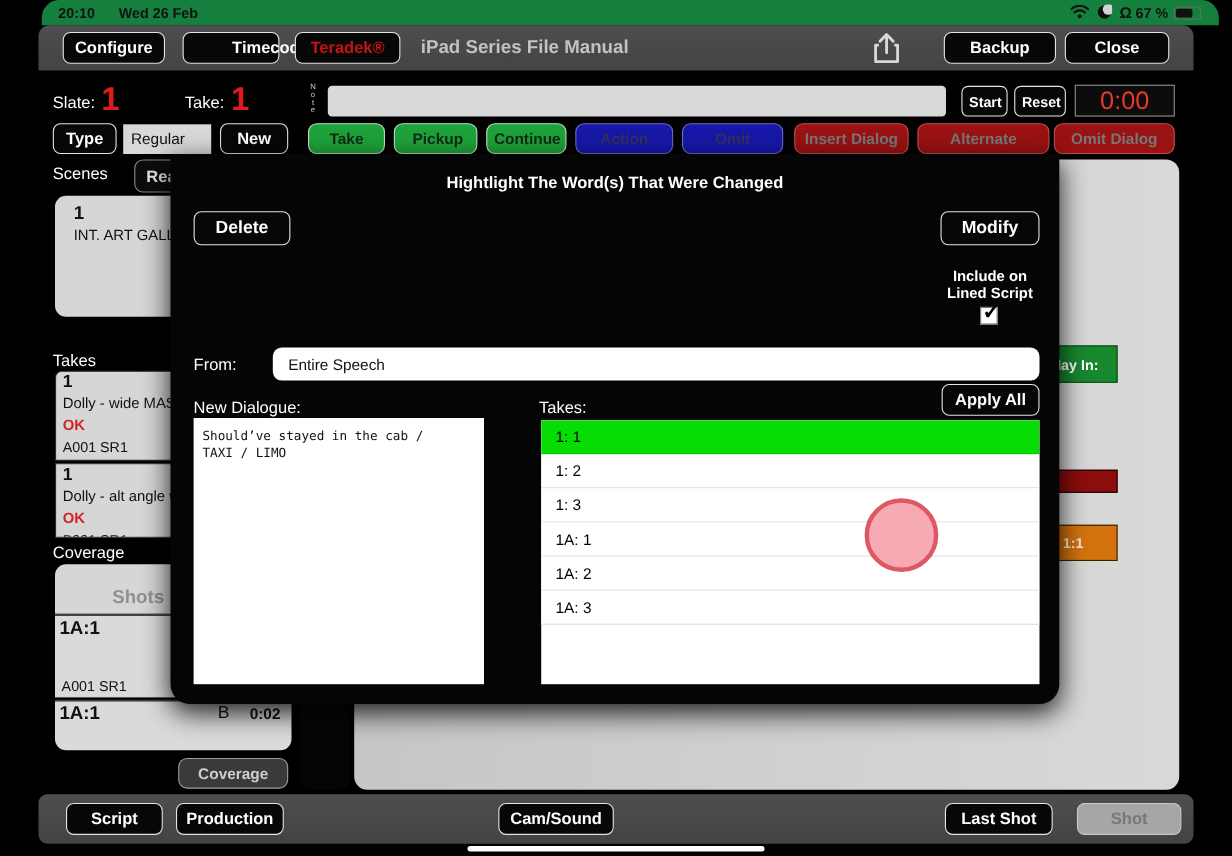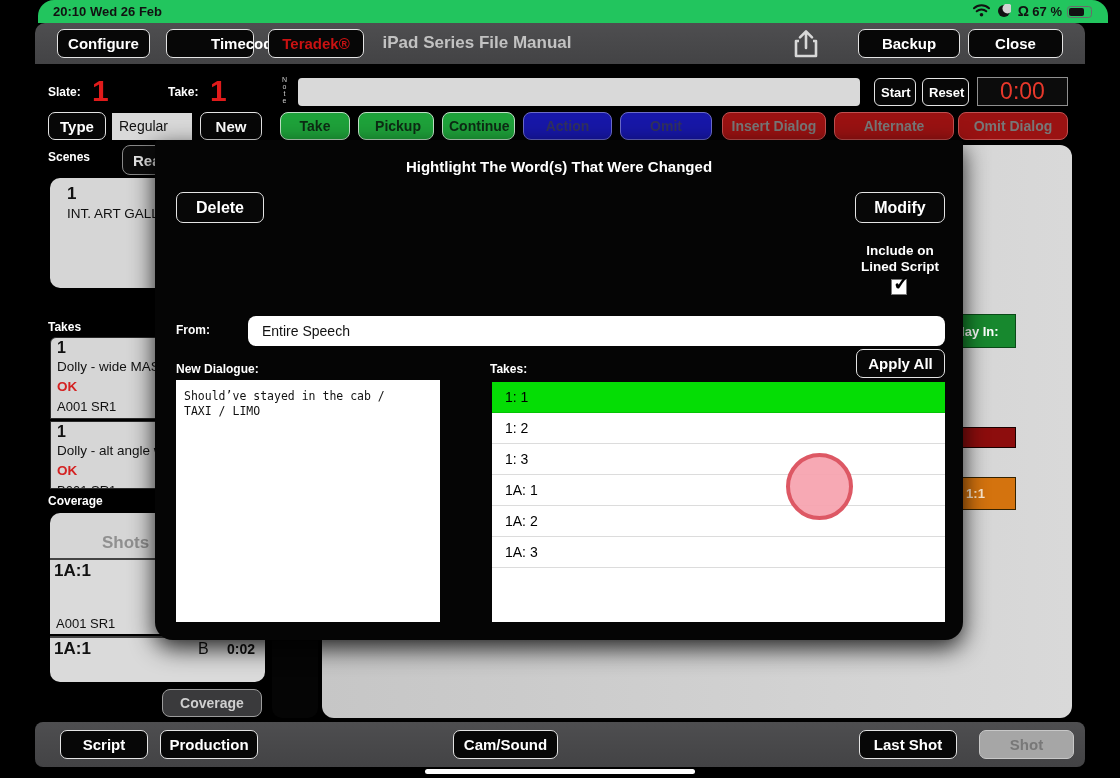--- a/index.html
+++ b/index.html
@@ -3,53 +3,53 @@
 <meta charset="utf-8">
 <style>
   html,body{margin:0;padding:0;background:#000;}
   body{width:1120px;height:778px;position:relative;overflow:hidden;
        font-family:"Liberation Sans",sans-serif;-webkit-font-smoothing:antialiased;}
   .a{position:absolute;box-sizing:border-box;}
   .btn{background:#070707;border:1.6px solid #e4e4e4;border-radius:7px;color:#fff;
        font-weight:bold;text-align:center;}
   .btn-lbl{display:block;width:100%;text-align:center;}
   
-  #statusbar{left:38px;top:0;width:1070px;height:23px;background:#22c55e;
+  #statusbar{left:38px;top:0;width:1070px;height:23px;background:#15803d;
              border-radius:16px 16px 0 0;color:#111;font-size:13px;font-weight:600;}
   
   .toolbar{background:linear-gradient(#4e4e50,#434345);}
   #toptoolbar{left:35px;top:23px;width:1050px;height:41px;border-radius:10px 10px 0 0;}
   #bottombar{left:35px;top:722px;width:1050px;height:45px;border-radius:8px;}
   .tb-btn{top:6px;height:29px;font-size:15px;line-height:26px;}
   .bb-btn{top:8px;height:29px;font-size:15px;line-height:26px;}
   
   .cbtn{height:28px;border-radius:8px;font-size:14px;font-weight:bold;line-height:25px;text-align:center;}
   .green{background:#1ea23a;border:1px solid #bfe0c5;color:#0d2b14;}
   .blue{background:#1717a8;border:1px solid #6b6bc8;color:#31315e;}
   .red{background:#9a1212;border:1px solid #c05050;color:#777;}
-  .lbl{color:#fff;font-weight:bold;font-size:12px;text-align:center;}
+  .lbl{color:#fff;font-weight:normal;font-size:15px;text-align:center;}
   .card{background:#d6d6d6;color:#111;}
   .mono{font-family:"DejaVu Sans Mono","Liberation Mono",monospace;}
   
   #modal{left:155px;top:140px;width:808px;height:500px;background:#050505;
          border-radius:4px 4px 18px 18px;box-shadow:0 8px 24px rgba(0,0,0,.85);z-index:50;}
   .whitebox{background:#fff;color:#111;}
   .take-row{height:30px;line-height:30px;font-size:14px;padding-left:13px;color:#000;
             border-bottom:1px solid #dcdcdc;background:#fff;}
   .take-row.sel{background:#05dd05;border-bottom:1px solid #04c404;}
   #touch-circle{left:786px;top:453px;width:67px;height:67px;border-radius:50%;
                 background:rgba(246,162,174,.92);border:4px solid #dd5864;z-index:60;}
   .pre{white-space:pre-wrap;}
 </style>
 </head>
 <body>
 
 <div id="statusbar" class="a">
   <span class="a" style="left:15px;top:4px;">20:10</span>
-  <span class="a" style="left:52px;top:4px;">Wed 26 Feb</span>
+  <span class="a" style="left:70px;top:4px;">Wed 26 Feb</span>
   <span class="a" style="right:118px;top:4px;">
     <svg width="17" height="13" viewBox="0 0 17 13">
         <path d="M1 4.2a11 11 0 0 1 15 0" stroke="#111" stroke-width="2" fill="none" stroke-linecap="round"></path>
         <path d="M3.7 7.3a7 7 0 0 1 9.6 0" stroke="#111" stroke-width="2" fill="none" stroke-linecap="round"></path>
         <circle cx="8.5" cy="10.7" r="1.8" fill="#111"></circle>
       </svg>
   </span>
   <span class="a" style="right:97px;top:4px;">
     <svg width="14" height="14" viewBox="0 0 14 14">
         <circle cx="7" cy="7" r="6" fill="#111"></circle>

